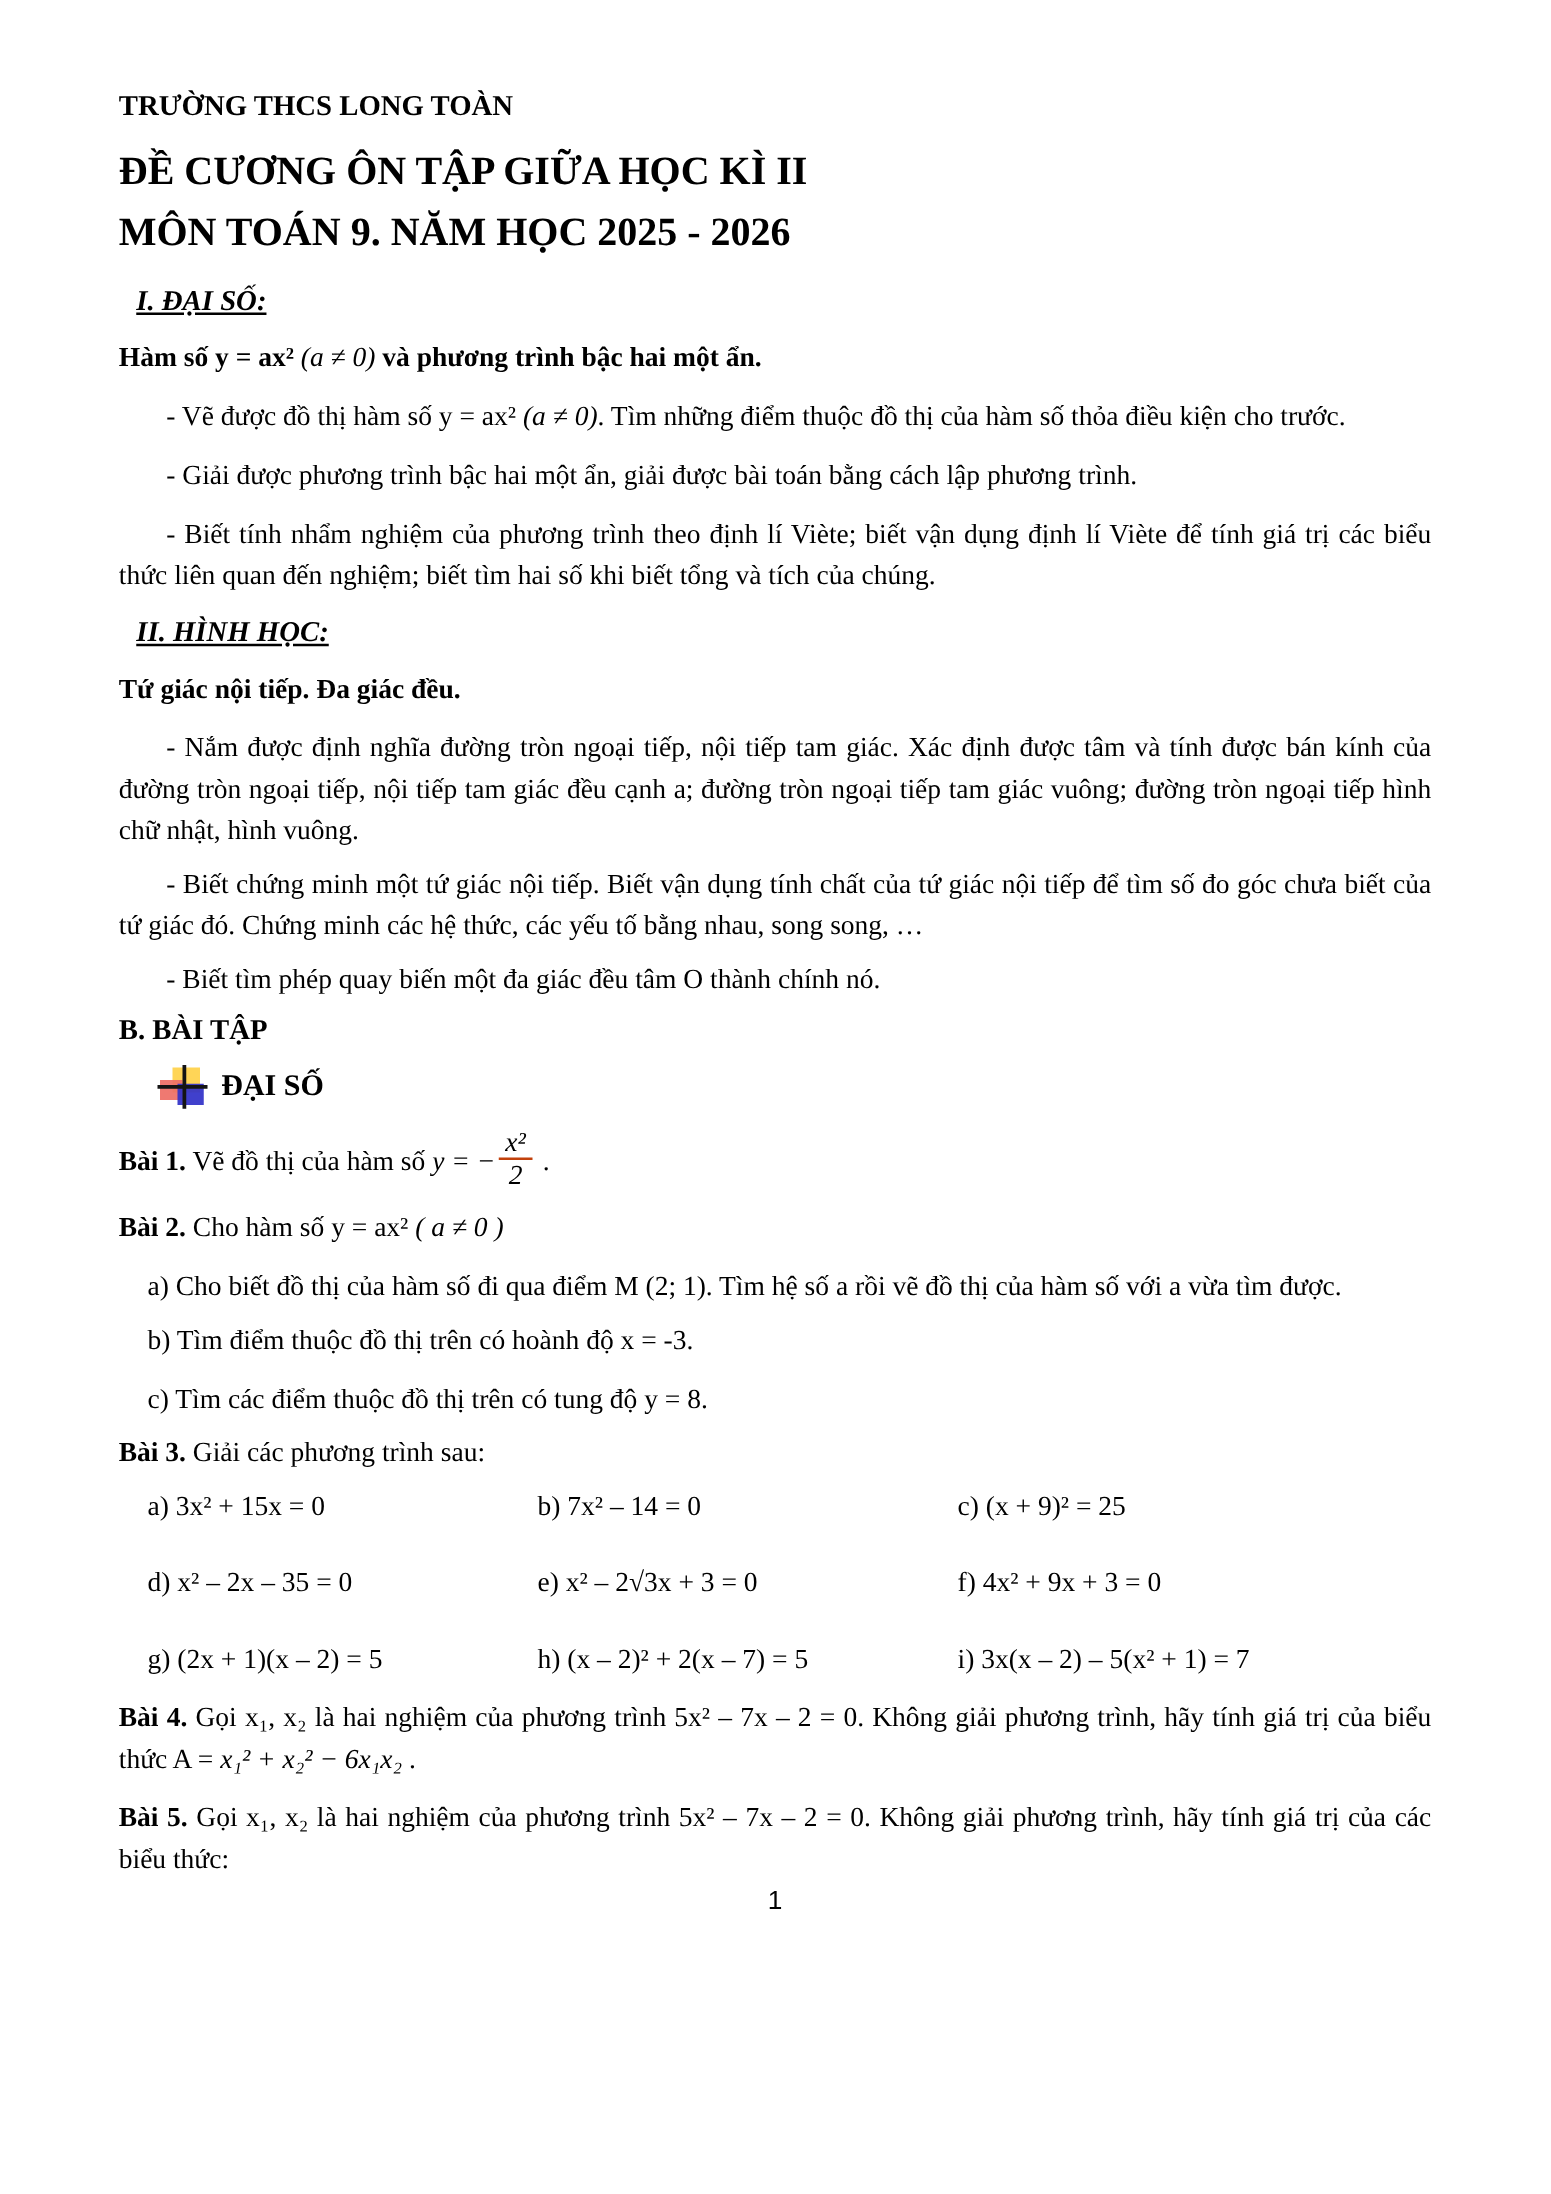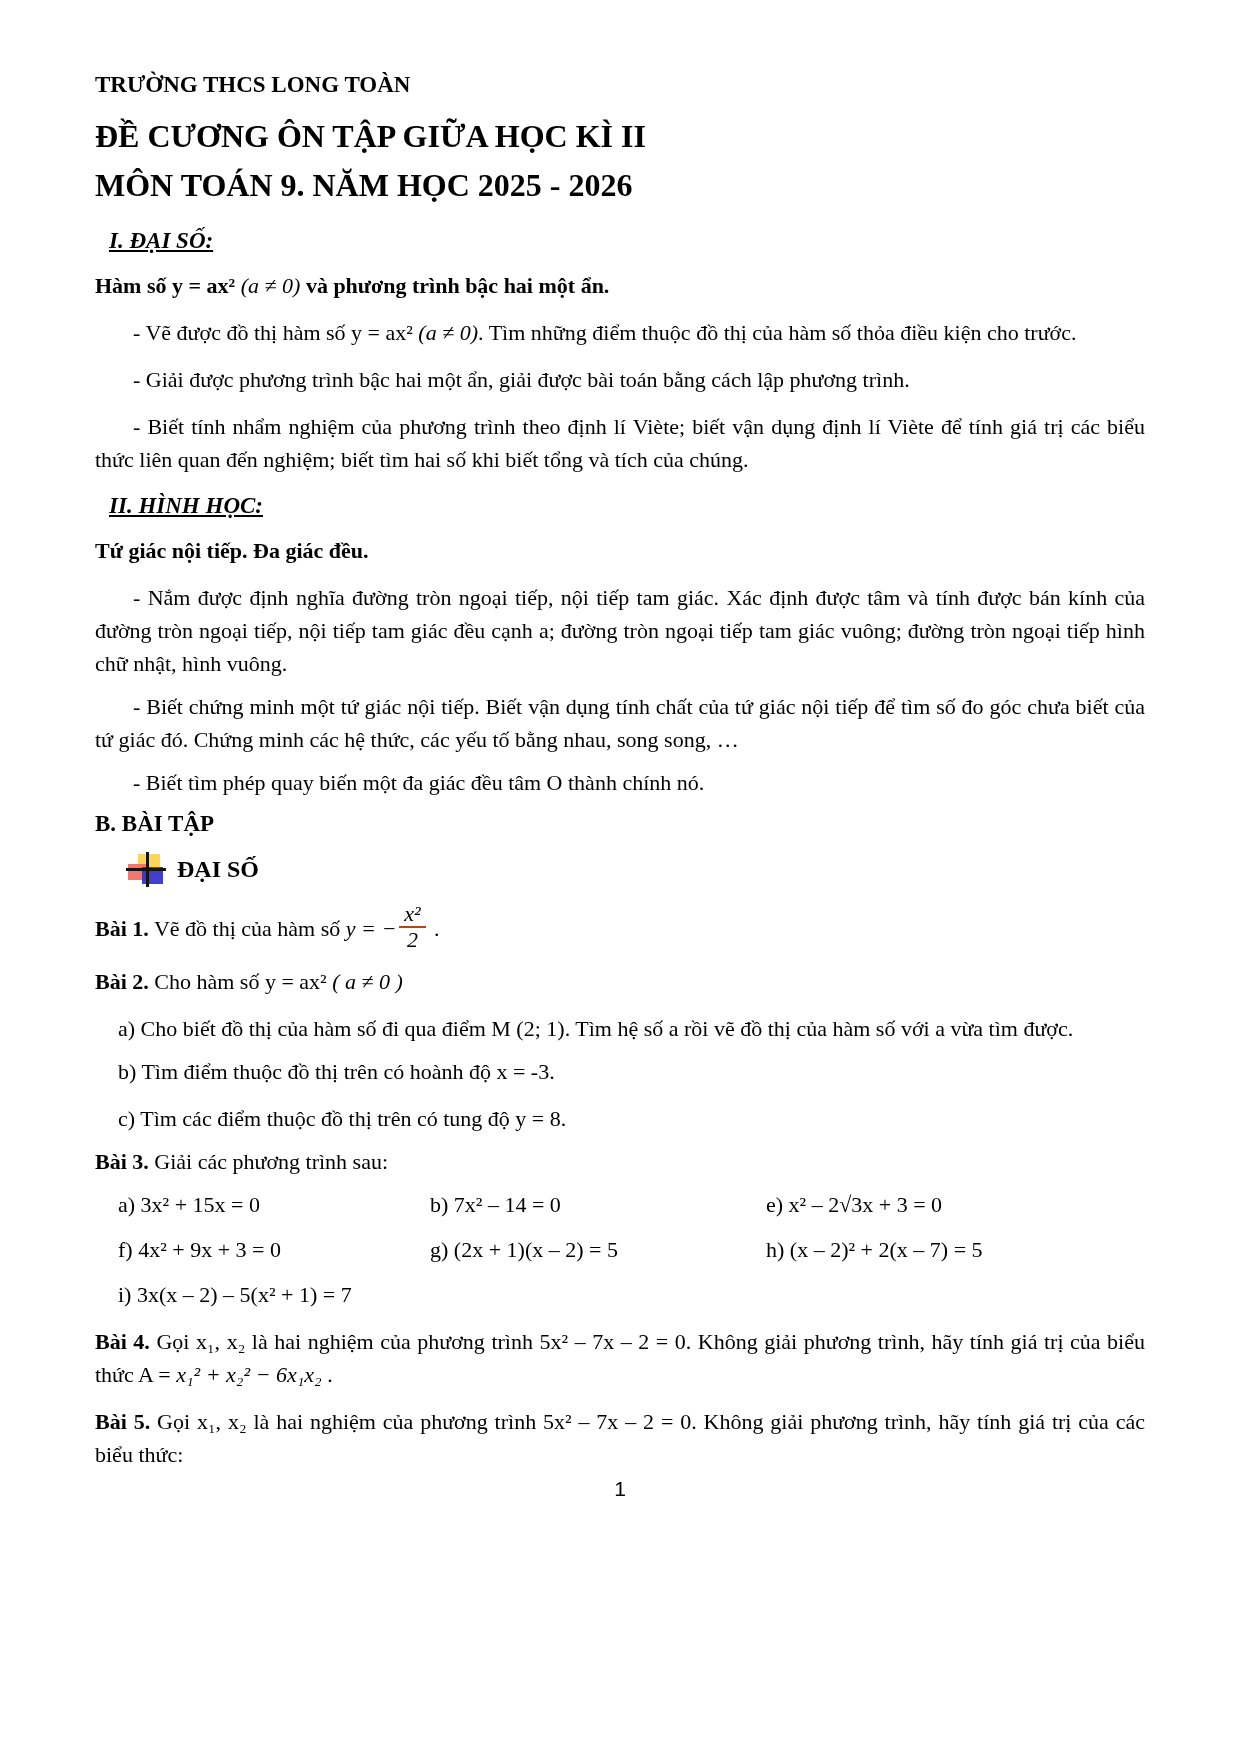--- a/index.html
+++ b/index.html
@@ -34,21 +34,21 @@
   .marker .sq-y{left:13px;top:3px;width:22px;height:20px;background:#FFD24A;}
   .marker .sq-r{left:3px;top:13px;width:18px;height:16px;background:#EE6F66;}
   .marker .sq-b{left:17px;top:16px;width:21px;height:17px;background:#3232C8;}
   .marker .bar-v{position:absolute;left:21px;top:1px;width:3px;height:35px;background:#141414;}
   .marker .bar-h{position:absolute;left:1px;top:17px;width:40px;height:3px;background:#141414;}
 
   .frac{display:inline-block;text-align:center;vertical-align:-0.52em;line-height:1.02;margin:0 3px;}
   .frac .num{display:block;border-bottom:2px solid #c2410c;padding:0 5px 1px 5px;}
   .frac .den{display:block;padding-top:1px;}
 
-  .eq-grid{display:grid;grid-template-columns:312px 336px auto;row-gap:12px;
+  .eq-grid{display:grid;grid-template-columns:312px 336px auto;row-gap:28px;
            padding-left:23px;font-size:22px;line-height:1.5;margin-top:10px;}
 
   .footer{ text-align:center;font-size:21px;margin-top:6px;
            font-family:"Liberation Sans","DejaVu Sans",sans-serif;}
 </style>
 </head>
 <body>
 
 <div class="page">
 
@@ -108,20 +108,22 @@
   <p class="para item">c) Tìm các điểm thuộc đồ thị trên có tung độ y = 8.</p>
 
   <p class="para tight">
     <b>Bài 3.</b>
     <span>Giải các phương trình sau:</span>
   </p>
 
   <div class="eq-grid">
     <span>a) 3x² + 15x = 0</span>
     <span>b) 7x² – 14 = 0</span>
+    <span>c) (x + 9)² = 25</span>
+    <span>d) x² – 2x – 35 = 0</span>
     <span>e) x² – 2√3x + 3 = 0</span>
     <span>f) 4x² + 9x + 3 = 0</span>
     <span>g) (2x + 1)(x – 2) = 5</span>
     <span>h) (x – 2)² + 2(x – 7) = 5</span>
     <span>i) 3x(x – 2) – 5(x² + 1) = 7</span>
   </div>
 
   <p class="para">
     <b>Bài 4.</b>
     <span>Gọi x₁, x₂ là hai nghiệm của phương trình 5x² – 7x – 2 = 0. Không giải phương trình, hãy tính giá trị của biểu thức A = </span><span class="mi">x₁² + x₂² − 6x₁x₂</span><span> .</span>

